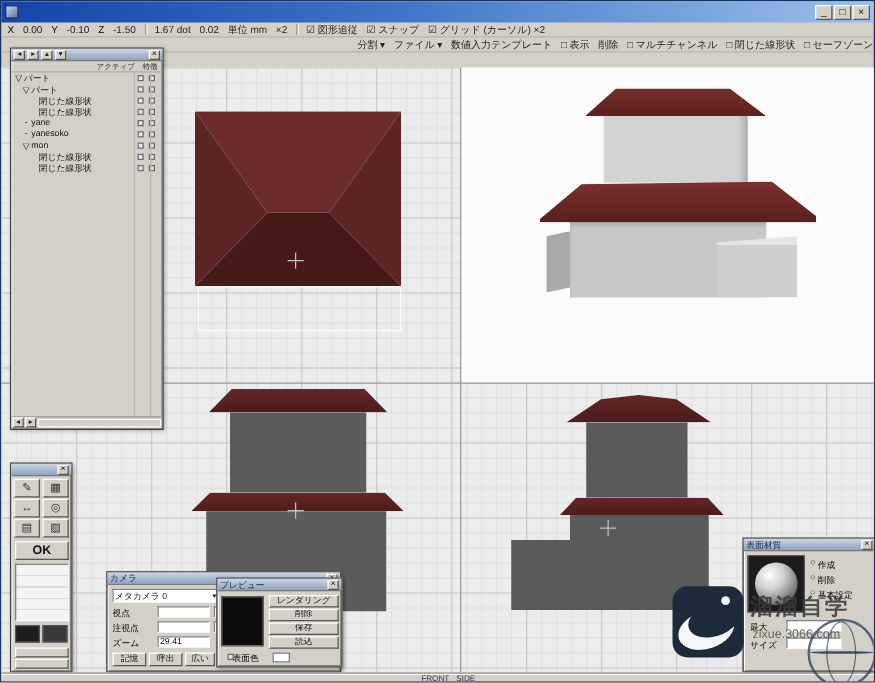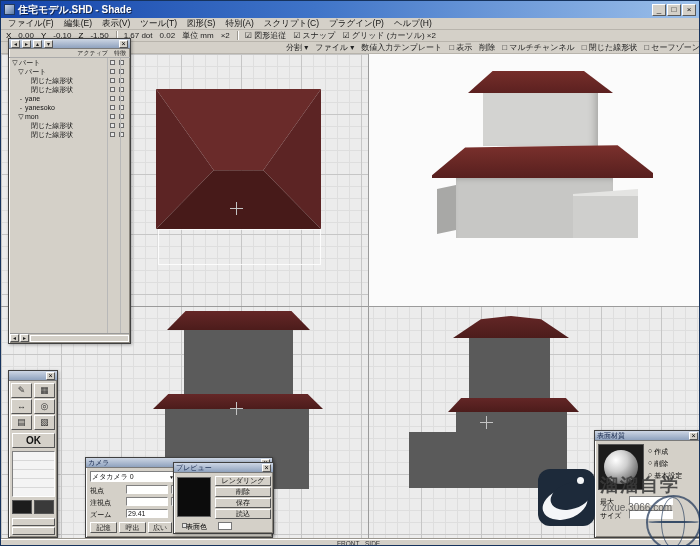--- a/index.html
+++ b/index.html
@@ -76,59 +76,47 @@
   .statusbar{position:absolute;left:0;top:537px;width:700px;height:9px;background:#d4d0c8;
     border-top:1px solid #9a968e;box-shadow:inset 0 1px 0 #fff;z-index:40;font-size:6.5px;color:#333;}
 </style>
 </head>
 <body>
 
 <div class="window">
 
   <div class="titlebar">
     <div class="appicon"></div>
-    <span class="ttext">住宅モデル.SHD - Shade</span>
     <div class="wbtns">
       <div class="wbtn">_</div>
       <div class="wbtn">□</div>
       <div class="wbtn">×</div>
     </div>
   </div>
 
-  <div class="menubar">
-    <span>ファイル(F)</span>
-    <span>編集(E)</span>
-    <span>表示(V)</span>
-    <span>ツール(T)</span>
-    <span>図形(S)</span>
-    <span>特別(A)</span>
-    <span>スクリプト(C)</span>
-    <span>プラグイン(P)</span>
-    <span>ヘルプ(H)</span>
-  </div>
 
   <div class="tbrow">
     <b>X</b>
     <span>0.00</span>
     <b>Y</b>
     <span>-0.10</span>
     <b>Z</b>
     <span>-1.50</span>
     <div class="sep"></div>
     <span>1.67 dot</span>
     <span>0.02</span>
     <span>単位 mm</span>
     <span>×2</span>
     <div class="sep"></div>
     <span>☑ 図形追従</span>
     <span>☑ スナップ</span>
     <span>☑ グリッド (カーソル) ×2</span>
   </div>
 
-  <div class="tbrow" style="padding-left:285px;">
+  <div class="tbrow" style="padding-left:285px;font-family:Liberation Serif, serif;">
     <span>分割 ▾</span>
     <span>ファイル ▾</span>
     <span>数値入力テンプレート</span>
     <span>□ 表示</span>
     <span>削除</span>
     <span>□ マルチチャンネル</span>
     <span>□ 閉じた線形状</span>
     <span>□ セーフゾーン</span>
   </div>
 

